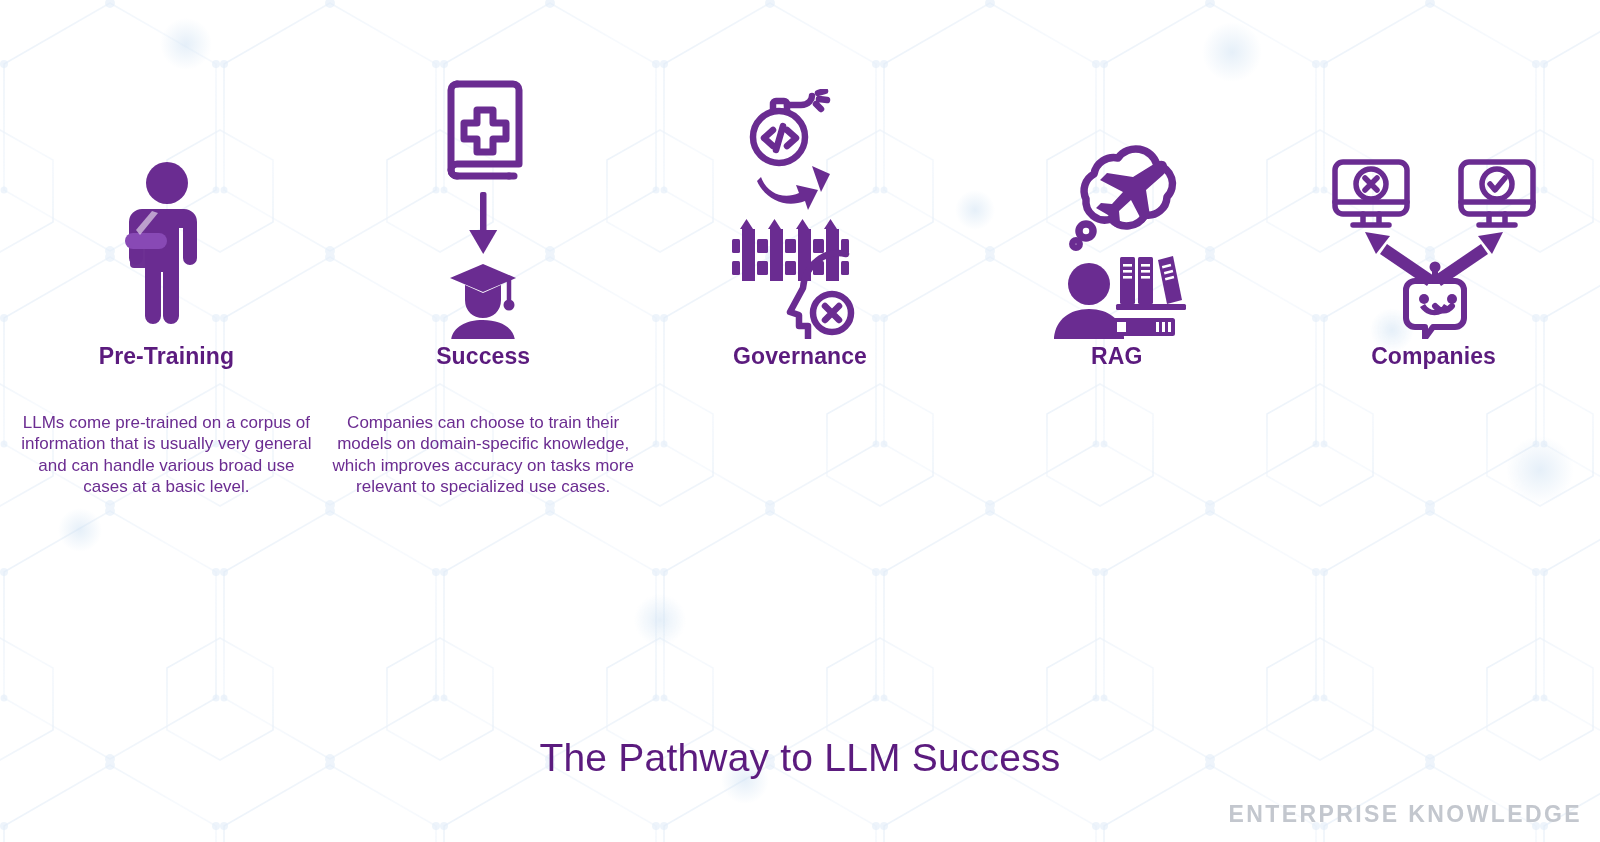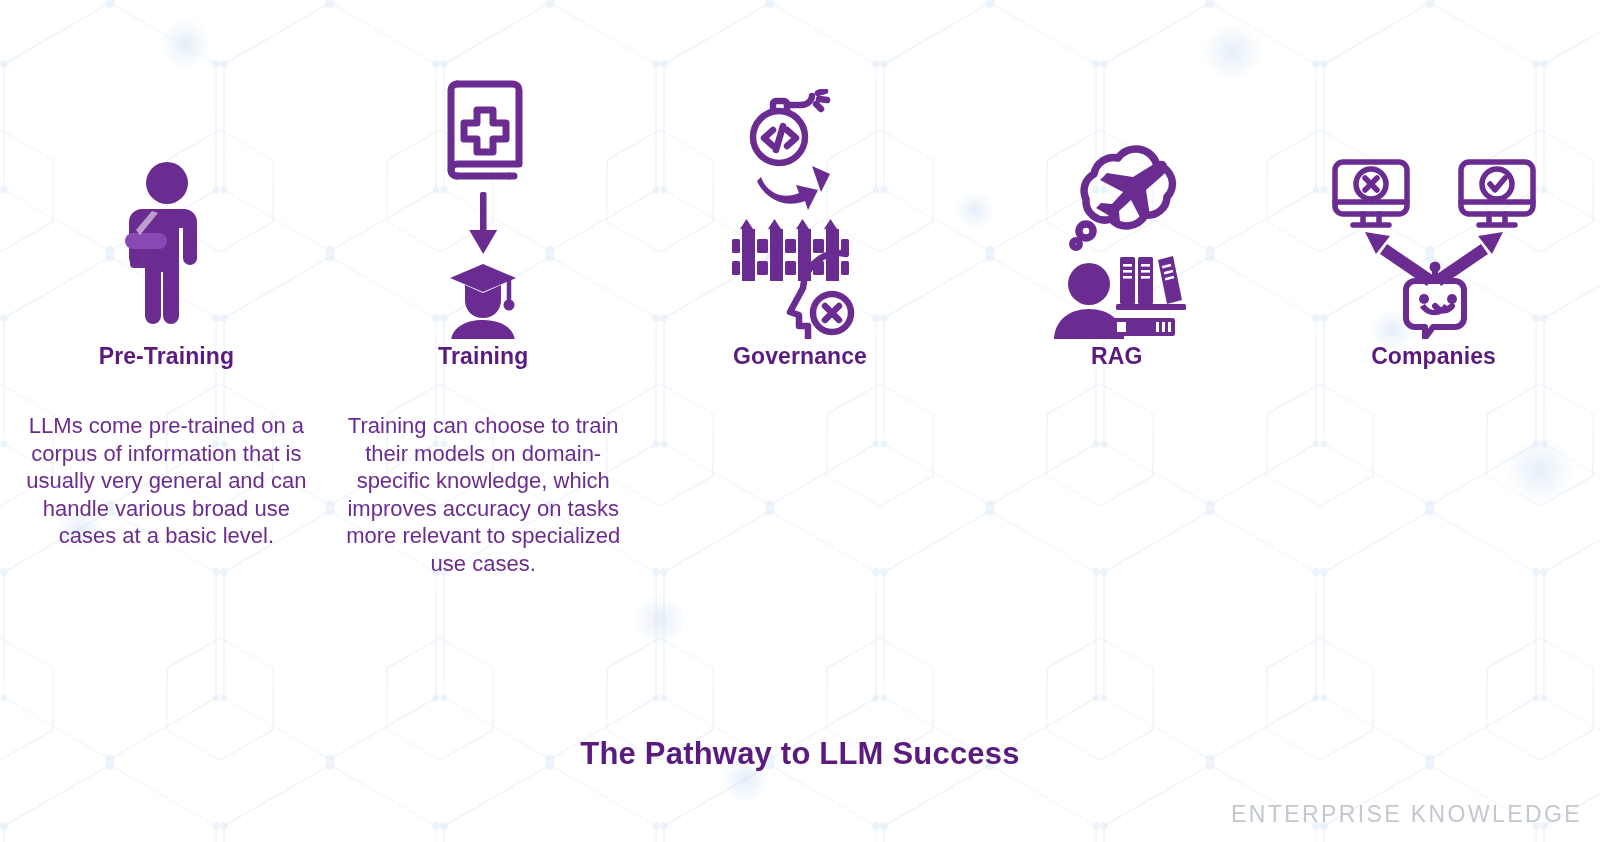--- a/index.html
+++ b/index.html
@@ -69,21 +69,21 @@
     font-weight: bold;
     color: #5B1B7E;
     letter-spacing: 0.1px;
     text-align: center;
     line-height: 1;
     margin-bottom: 44px;
     white-space: nowrap;
   }
 
   .col-body {
-    font-size: 22px;
+    font-size: 17px;
     line-height: 1.255;
     color: #6B2C91;
     text-align: center;
     width: 100%;
     padding: 0 6px;
   }
 
   
   .footer {
     position: absolute;
@@ -92,34 +92,34 @@
     width: 1600px;
     height: 120px;
   }
 
   .main-title {
     position: absolute;
     left: 0;
     right: 0;
     top: 14px;
     text-align: center;
-    font-size: 31px;
-    font-weight: bold;
+    font-size: 39px;
+    font-weight: normal;
     color: #5B1B7E;
     letter-spacing: 0.2px;
   }
 
   .brand {
     position: absolute;
     right: 18px;
     bottom: 14px;
     font-size: 23px;
     letter-spacing: 2.4px;
     color: #C3C7CE;
-    font-weight: 400;
+    font-weight: 700;
   }
 </style>
 </head>
 <body>
 
 <svg id="bg-texture" viewBox="0 0 1600 842" xmlns="http://www.w3.org/2000/svg">
   <defs>
     <linearGradient id="hexFade" x1="0" y1="0" x2="1" y2="1">
       <stop offset="0%" stop-color="#DCE8F5" stop-opacity="0.85"></stop>
       <stop offset="50%" stop-color="#E8F0F9" stop-opacity="0.45"></stop>
@@ -194,22 +194,22 @@
           </g>
           <g fill="#6A2C91">
             <path d="M62 190 l-33 14 33 14 33 -14 z"></path>
             <path d="M44 211 v15 c0 11 8 18 18 18 s18 -7 18 -18 v-15 l-18 8 z"></path>
             <path d="M88 205 v22" stroke="#6A2C91" stroke-width="4.5" fill="none"></path>
             <circle cx="88" cy="231" r="5.5"></circle>
             <path d="M62 246 c-19 0 -32 9 -32 22 v14 h21 v-16 h4 v16 h14 v-16 h4 v16 h21 v-14 c0 -13 -13 -22 -32 -22 z"></path>
           </g>
         </svg>
       </div>
-      <div class="col-heading">Training</div>
-      <div class="col-body">Training can choose to train their models on domain-specific knowledge, which improves accuracy on tasks more relevant to specialized use cases.</div>
+      <div class="col-heading">Success</div>
+      <div class="col-body">Companies can choose to train their models on domain-specific knowledge, which improves accuracy on tasks more relevant to specialized use cases.</div>
     </div>
 
     <div class="column">
       <div class="icon-zone">
         <svg width="135" height="250" viewBox="0 0 135 250">
 
             <g fill="none" stroke="#6A2C91" stroke-width="6.5" stroke-linecap="round" stroke-linejoin="round">
               <circle cx="47" cy="48" r="26"></circle>
               <path d="M41 21 v-6 a3 3 0 0 1 3 -3 h8 a3 3 0 0 1 3 3 v6"></path>
               <path d="M55 16 h14 c8 0 11 -6 11 -9"></path>

